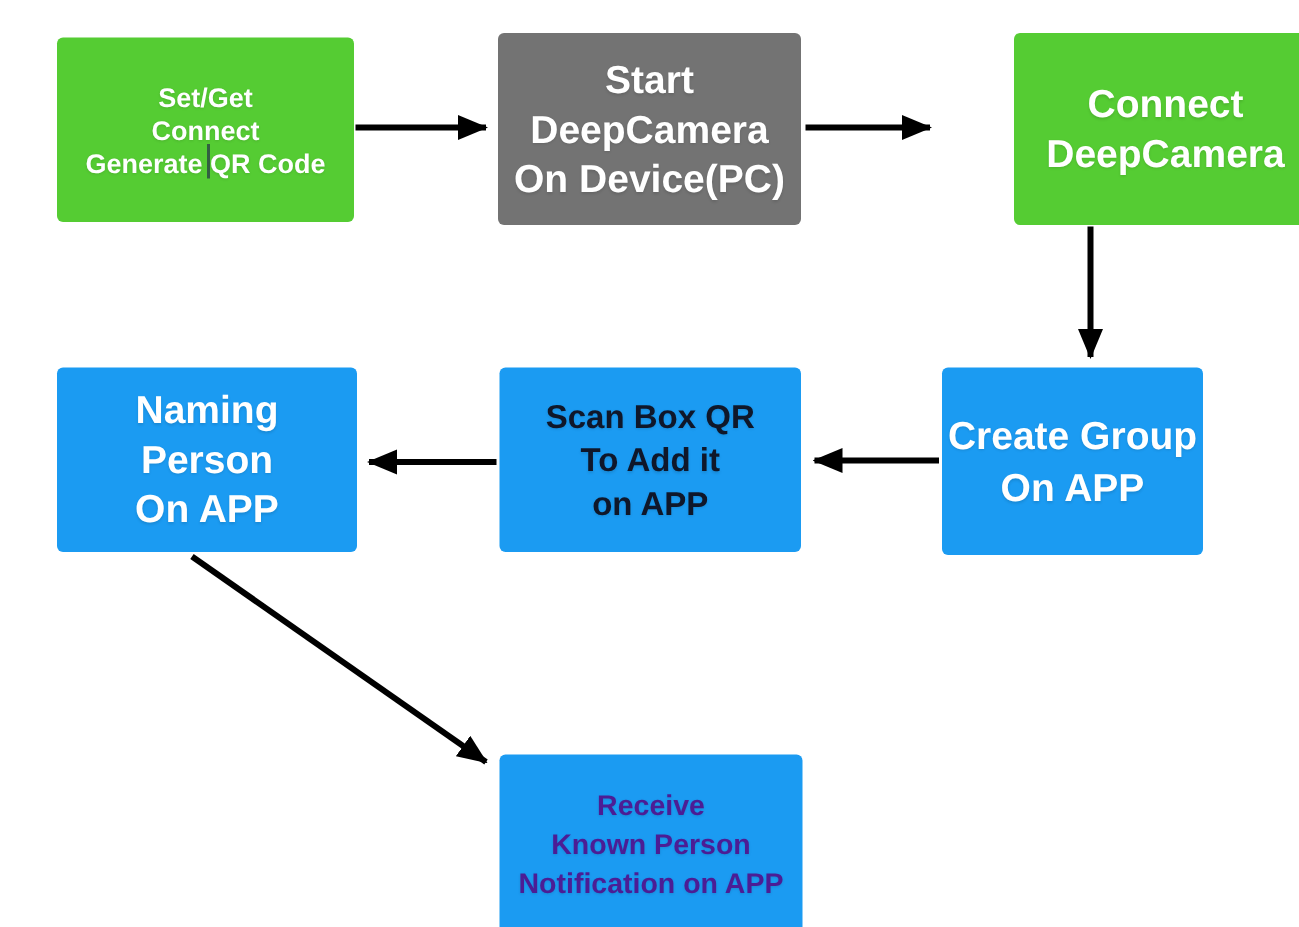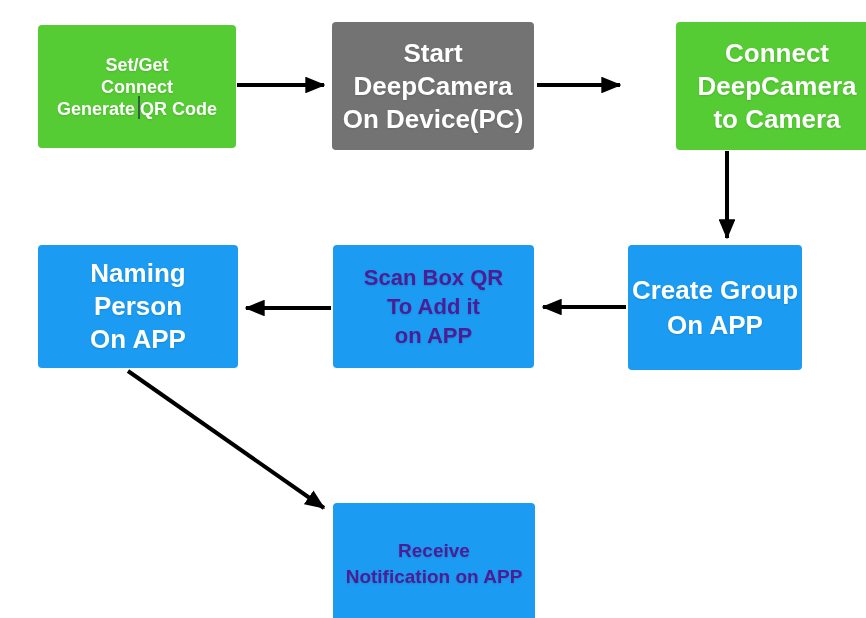--- a/index.html
+++ b/index.html
@@ -84,38 +84,38 @@
 
   <div class="node n1" style="background: #737373; color: rgb(255, 255, 255);">
     <span class="line">Start</span>
     <span class="line">DeepCamera</span>
     <span class="line">On Device(PC)</span>
   </div>
 
   <div class="node n2" style="background: rgb(85, 204, 51); color: rgb(255, 255, 255); margin-left: 48px;">
     <span class="line">Connect</span>
     <span class="line">DeepCamera</span>
-    <span class="line">to Camera</span>
   </div>
 
   <div class="node n3" style="background: rgb(27, 155, 242); color: rgb(255, 255, 255);">
     <span class="line">Create Group</span>
     <span class="line">On APP</span>
   </div>
 
-  <div class="node n4" style="background: rgb(27, 155, 242); color: #4c1d95;">
+  <div class="node n4" style="background: rgb(27, 155, 242); color: #0f172a;">
     <span class="line">Scan Box QR</span>
     <span class="line">To Add it</span>
     <span class="line">on APP</span>
   </div>
 
   <div class="node n5" style="background: rgb(27, 155, 242); color: rgb(255, 255, 255);">
     <span class="line">Naming</span>
     <span class="line">Person</span>
     <span class="line">On APP</span>
   </div>
 
   <div class="node n6" style="background: rgb(27, 155, 242); color: #4c1d95; margin-top: 21px;">
     <span class="line">Receive</span>
+    <span class="line">Known Person</span>
     <span class="line">Notification on APP</span>
   </div>
 
 </div>
 
 </body></html>

